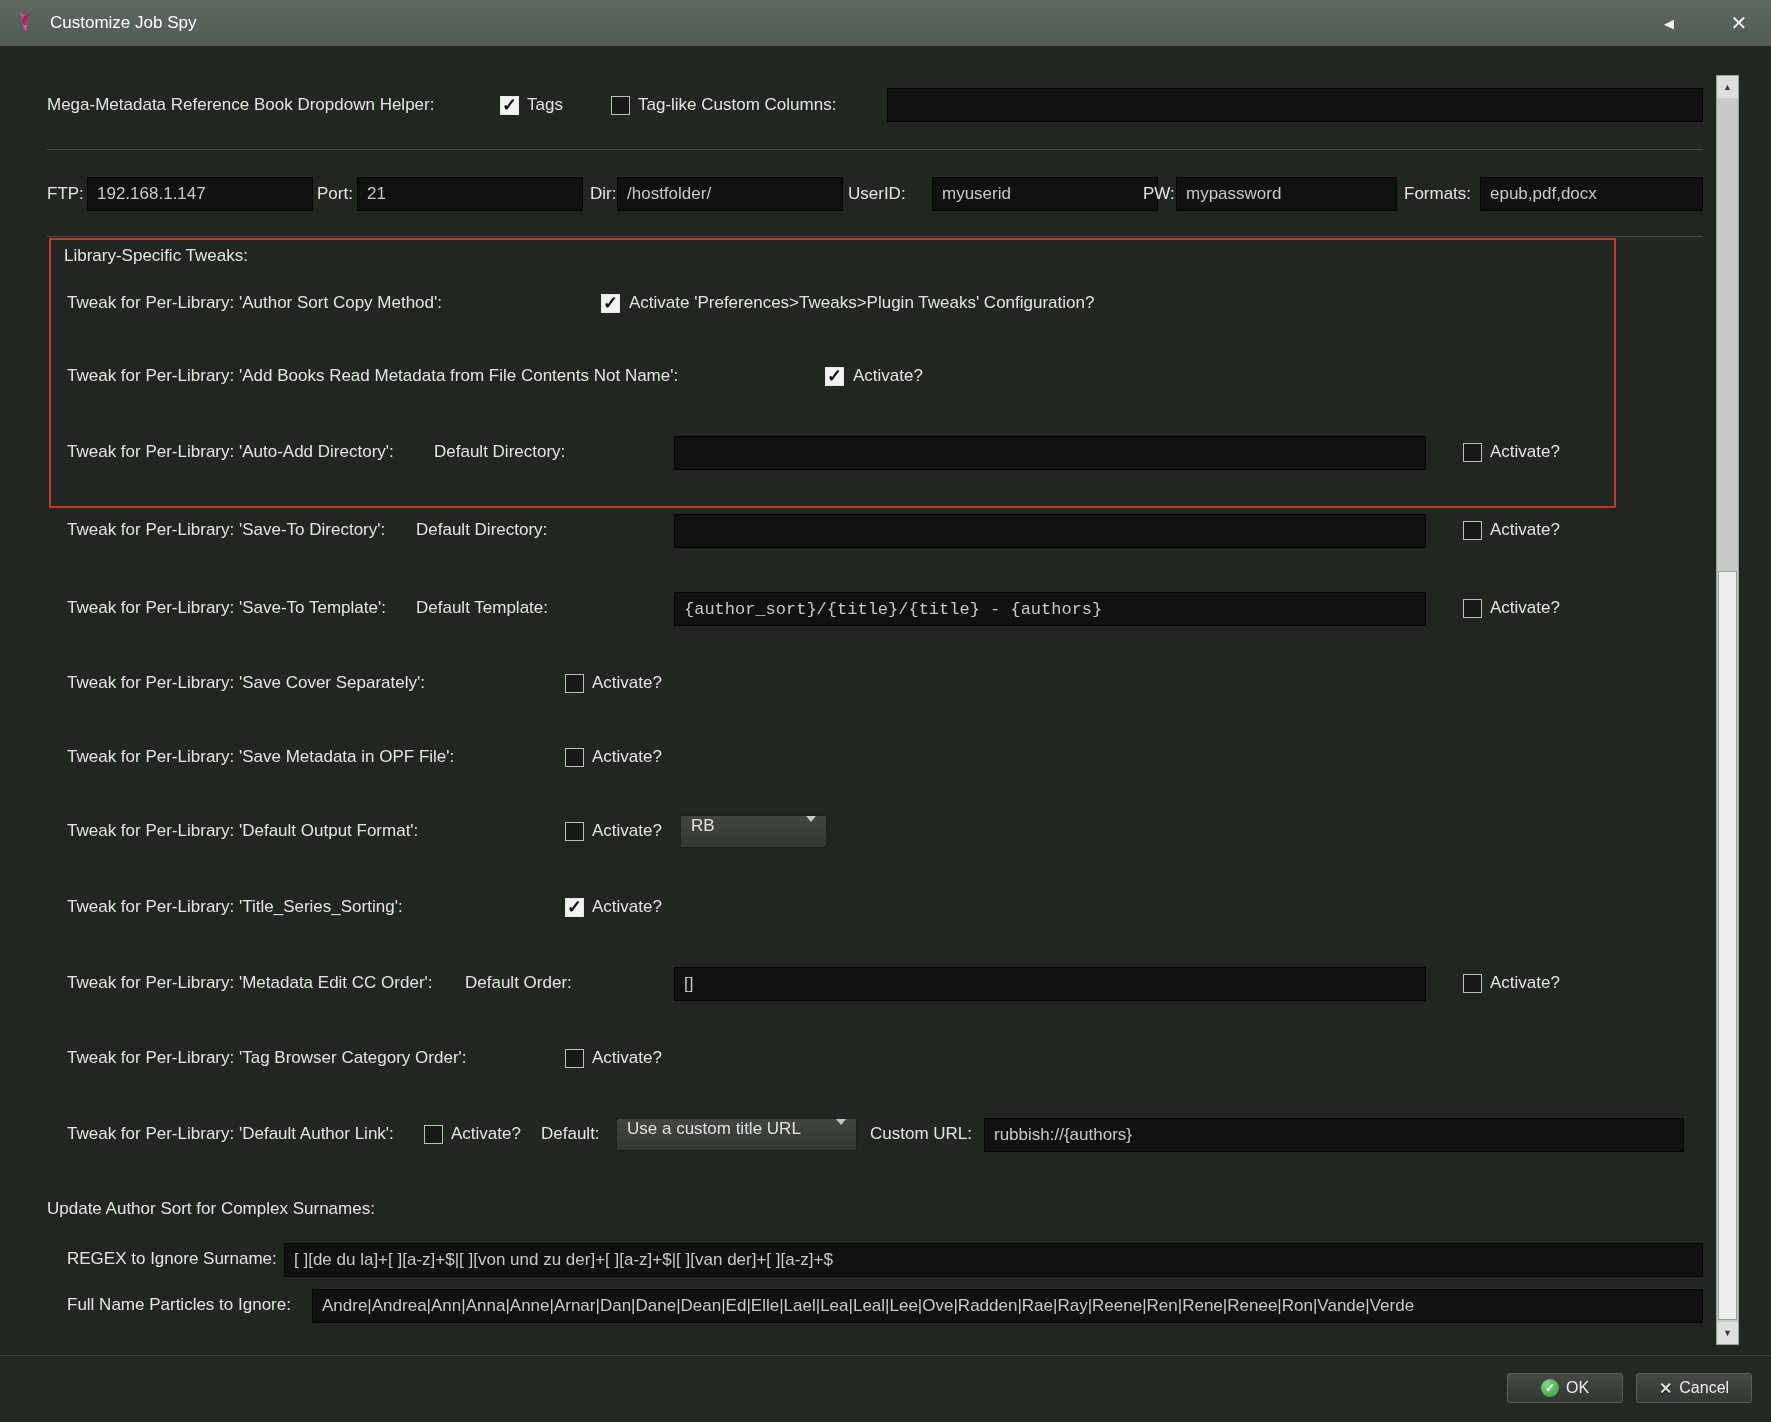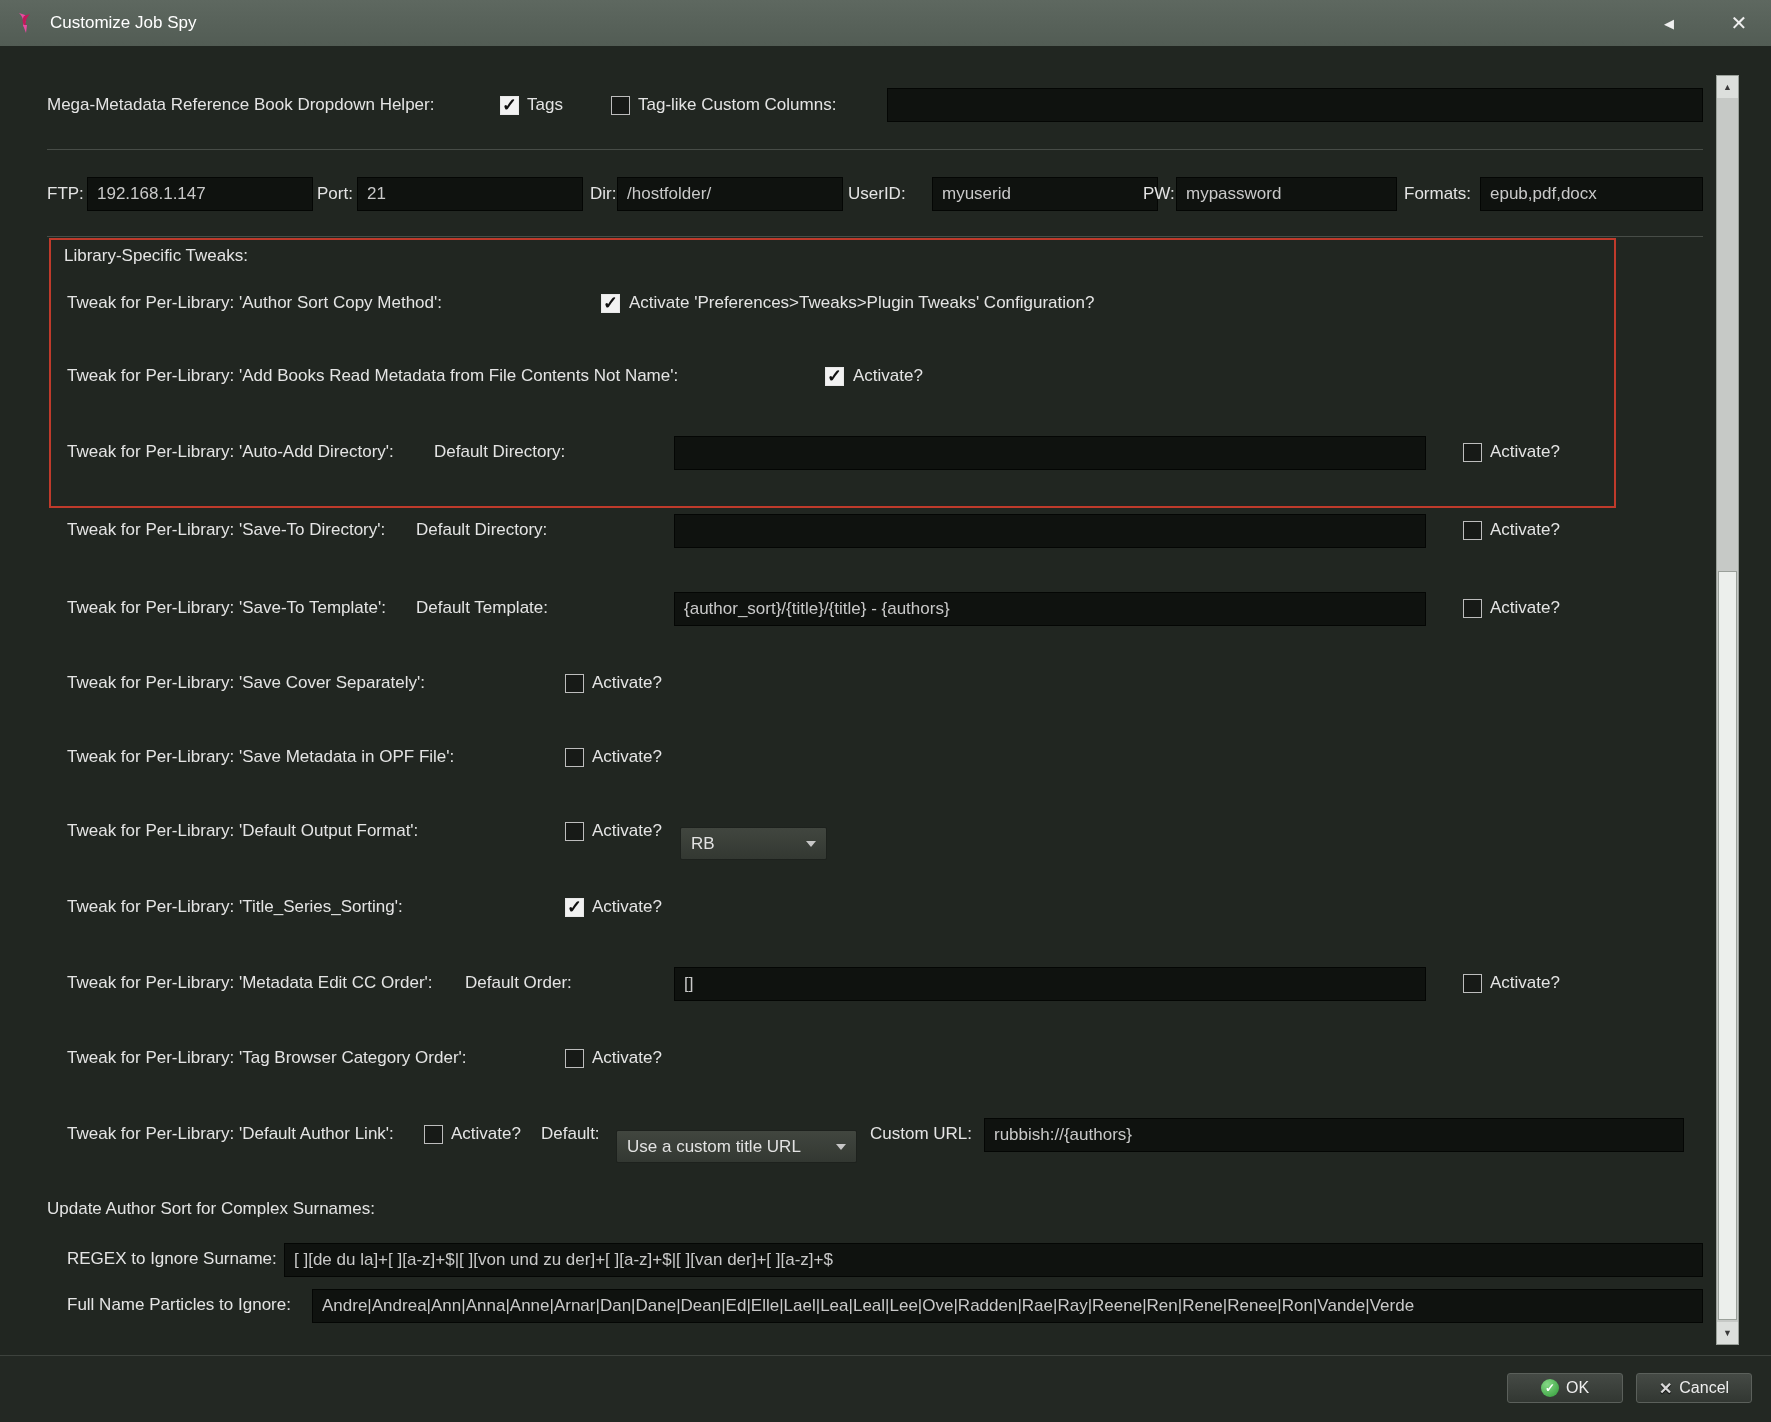--- a/index.html
+++ b/index.html
@@ -29,21 +29,21 @@
   }
   .cb{position:absolute;width:19px;height:19px;box-sizing:border-box;background:#171a17;border:1px solid #bdbdbd;cursor:pointer;}
   .cb.checked{background:#f2f2f2;border-color:#e8e8e8;}
   .cb.checked::after{
     content:"✓";position:absolute;left:50%;top:50%;transform:translate(-50%,-54%);
     color:#101010;font-size:18px;font-weight:bold;
   }
   .combo{
     position:absolute;height:33px;box-sizing:border-box;cursor:pointer;
     background:linear-gradient(#41463f,#333832);border:1px solid #1d211d;border-radius:2px;
-    display:flex;align-items:center;padding:0 10px;color:#e2e2e2;white-space:nowrap;margin-top:12px;
+    display:flex;align-items:flex-start;padding:0 10px;color:#e2e2e2;white-space:nowrap;
   }
   .combo-arrow{width:0;height:0;border-left:5px solid transparent;border-right:5px solid transparent;border-top:6px solid #c7c7c7;margin-left:auto;padding-left:0;}
   .combo-text{margin-right:14px;}
   .hr{position:absolute;height:1px;background:#474c47;}
   .red-box{position:absolute;border:2px solid #bf3a2b;pointer-events:none;box-sizing:border-box;}
   
   .footer{position:absolute;left:0;right:0;bottom:0;height:66px;background:#232823;border-top:1px solid #3d423d;}
   .btn{
     position:absolute;width:116px;height:30px;box-sizing:border-box;cursor:pointer;
     display:flex;align-items:center;justify-content:center;gap:7px;
@@ -125,21 +125,21 @@
   <span class="lbl" style="left:1490px;top:435px">Activate?</span>
 
   <span class="lbl" style="left:67px;top:513px">Tweak for Per-Library: 'Save-To Directory':</span>
   <span class="lbl" style="left:416px;top:513px">Default Directory:</span>
   <input class="fld" style="left: 674px; top: 514px; width: 752px;" value="">
   <span class="cb" style="left:1463px;top:521px"></span>
   <span class="lbl" style="left:1490px;top:513px">Activate?</span>
 
   <span class="lbl" style="left:67px;top:591px">Tweak for Per-Library: 'Save-To Template':</span>
   <span class="lbl" style="left:416px;top:591px">Default Template:</span>
-  <input class="fld" style="left: 674px; top: 592px; width: 752px;" value="{author_sort}/{title}/{title} - {authors}">
+  <input class="fld" style="left: 674px; top: 592px; width: 752px; font-family: Liberation Mono, monospace;" value="{author_sort}/{title}/{title} - {authors}">
   <span class="cb" style="left:1463px;top:599px"></span>
   <span class="lbl" style="left:1490px;top:591px">Activate?</span>
 
   <span class="lbl" style="left:67px;top:666px">Tweak for Per-Library: 'Save Cover Separately':</span>
   <span class="cb" style="left:565px;top:674px"></span>
   <span class="lbl" style="left:592px;top:666px">Activate?</span>
 
   <span class="lbl" style="left:67px;top:740px">Tweak for Per-Library: 'Save Metadata in OPF File':</span>
   <span class="cb" style="left:565px;top:748px"></span>
   <span class="lbl" style="left:592px;top:740px">Activate?</span>

